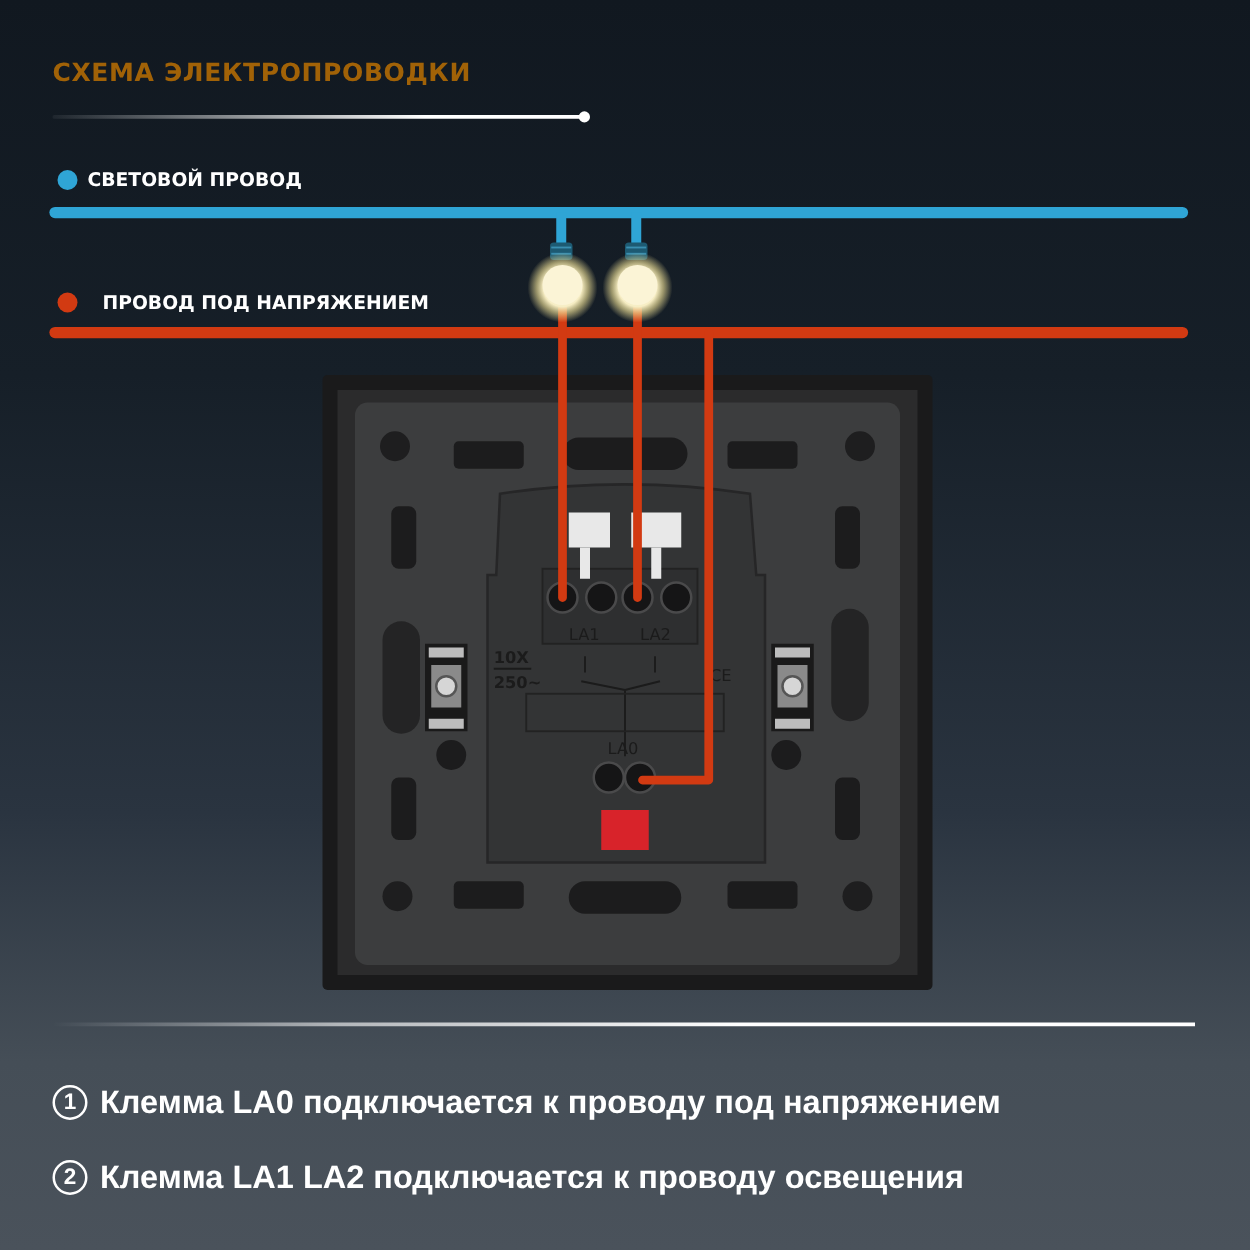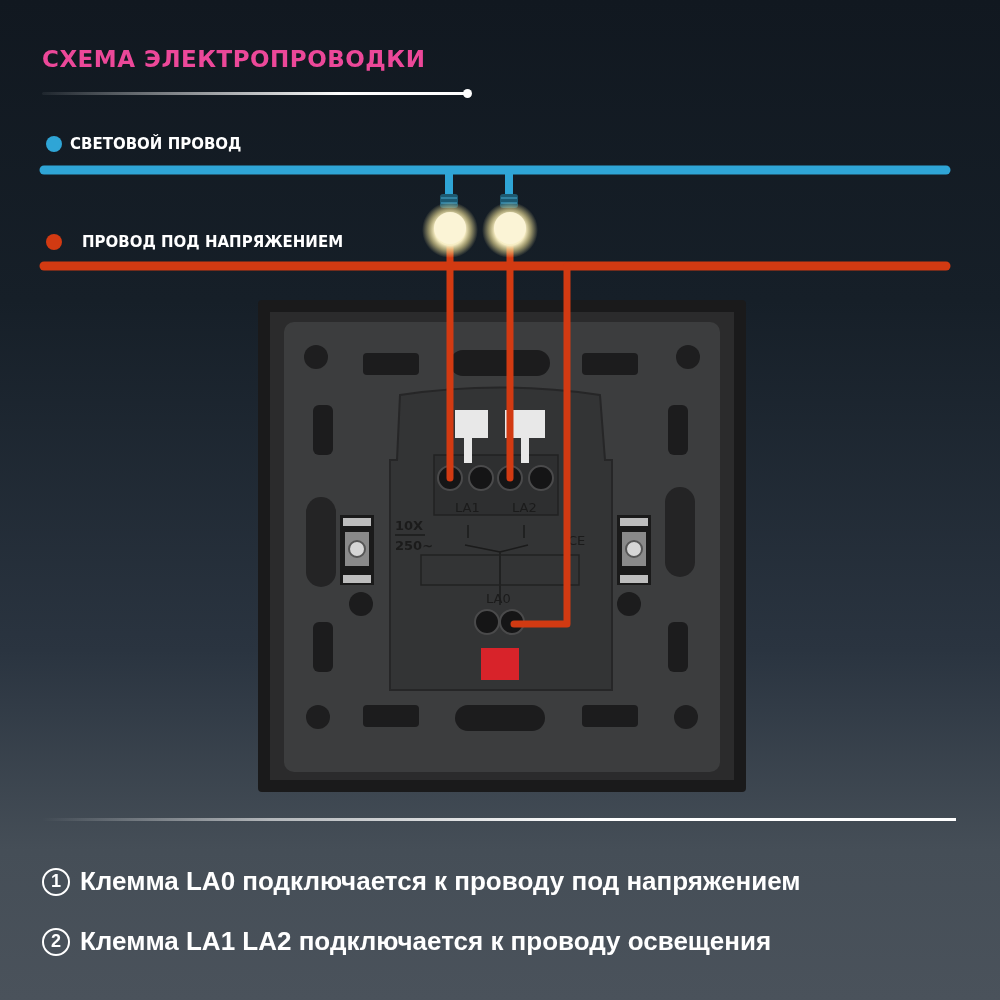--- a/index.html
+++ b/index.html
@@ -2,21 +2,21 @@
 <html><head>
 <meta charset="utf-8">
 <style>
   html,body{margin:0;padding:0;}
   body{
     width:1000px;height:1000px;overflow:hidden;position:relative;
     background:linear-gradient(180deg,#111820 0%,#161f28 30%,#2a3440 65%,#454e57 85%,#4a525b 100%);
     font-family:"DejaVu Sans","Liberation Sans",sans-serif;color:#fff;
   }
   .abs{position:absolute;}
-  .title{left:42px;top:46px;font-size:23px;font-weight:bold;letter-spacing:0.5px;color:#ec4899;}
+  .title{left:42px;top:46px;font-size:20px;font-weight:bold;letter-spacing:0.5px;color:#a16207;}
   .title-line{left:42px;top:92px;width:426px;height:3px;border-radius:2px;
     background:linear-gradient(90deg,rgba(255,255,255,0.05),#fff 70%,#fff);}
   .title-dot{left:463px;top:89px;width:9px;height:9px;border-radius:50%;background:#fff;}
   .legend{font-size:15px;font-weight:bold;display:flex;align-items:center;gap:8px;}
   .legend .dot{width:16px;height:16px;border-radius:50%;display:inline-block;}
   .leg1{left:46px;top:135px;}
   .leg2{left:46px;top:233px;gap:20px;}
   svg{position:absolute;left:0;top:0;}
   .note{left:42px;font-size:26px;font-weight:bold;display:flex;align-items:center;gap:10px;font-family:"Liberation Sans",sans-serif;}
   .note .num{display:inline-flex;width:28px;height:28px;border:2.5px solid #fff;border-radius:50%;

